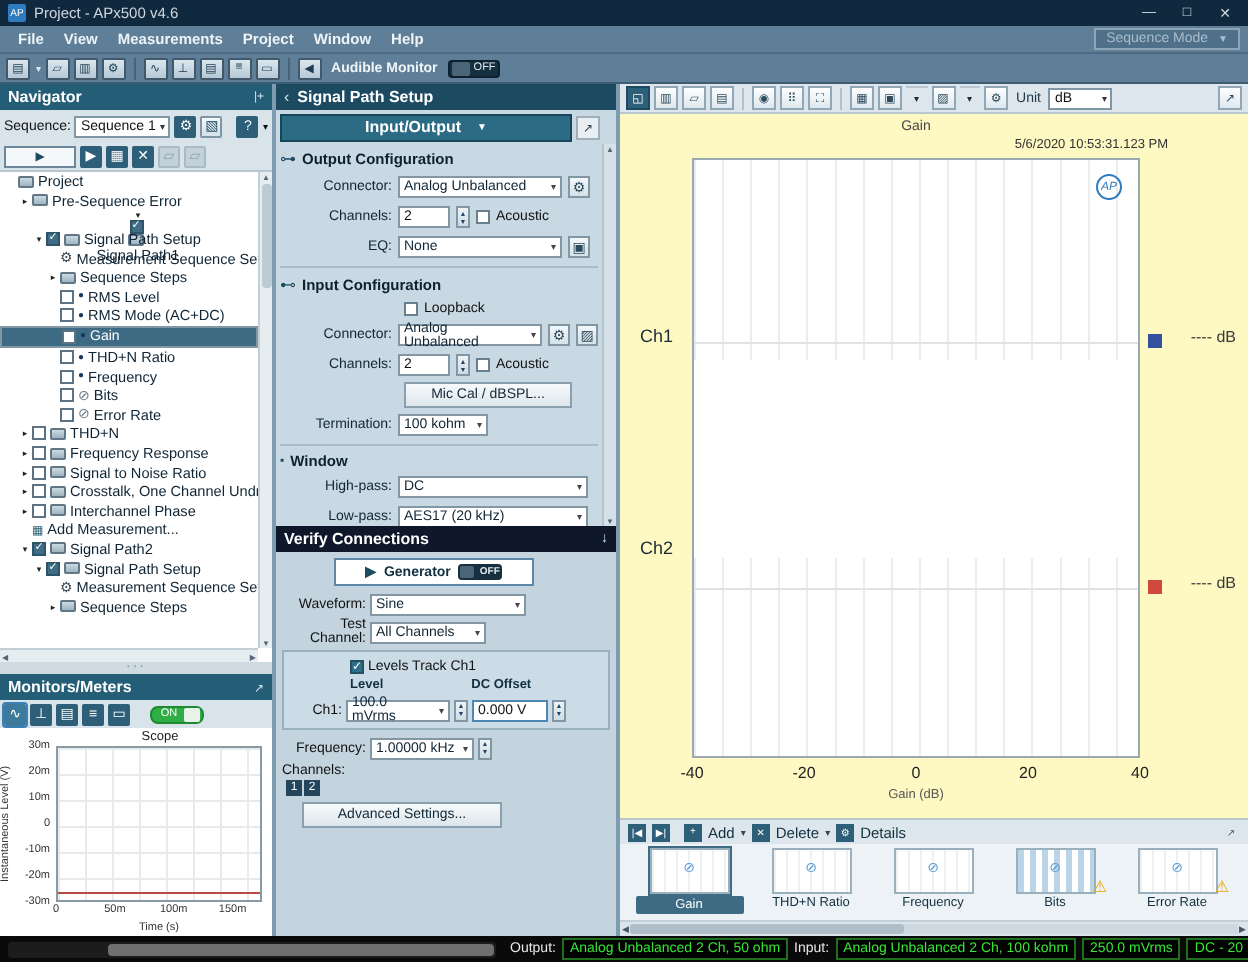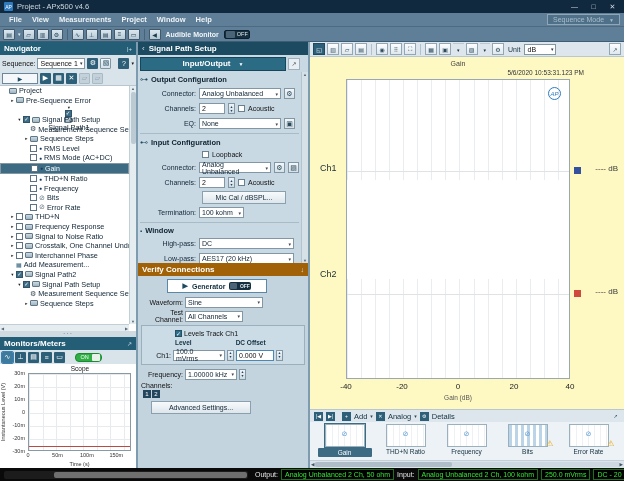--- a/index.html
+++ b/index.html
@@ -91,21 +91,21 @@
 .sel .arr{margin-left:auto;color:#445;font-size:5px;padding-left:3px}
 .w80{width:82px}.w95{width:95px}.w45{width:45px}.w60{width:58px}.w52{width:52px}
 .spin{width:26px;height:11px;background:#fff;border:1px solid #8296a4;display:flex;align-items:center;padding:0 2px;font-size:7px}
 .stepper{width:7px;height:11px;background:linear-gradient(#eef4f7,#cfdbe3);border:1px solid #8296a4;display:flex;flex-direction:column;align-items:center;justify-content:center;font-size:3.5px;color:#246;line-height:4px}
 .gearbtn{width:11px;height:11px;background:linear-gradient(#f2f7fa,#d6e1e8);border:1px solid #8296a4;color:#2b4a5c;font-size:7px;display:flex;align-items:center;justify-content:center;flex:none}
 .chk{width:7px;height:7px;border:1px solid #68808f;background:#fff;flex:none;font-size:6px;line-height:6px;text-align:center;color:#fff}
 .chk.checked{background:#2f6d8c;border-color:#245064}
 .divider{height:1px;background:#a8bcc8;margin:2px 0}
 .btn{background:linear-gradient(#f7fafb,#dde6ec);border:1px solid #8aa0ae;font-size:7px;height:13px;display:inline-flex;align-items:center;justify-content:center;padding:0 6px;color:#102535}
 
-.vc-hdr{height:13px;background:#a16207;color:#fff;font-size:8px;font-weight:bold;display:flex;align-items:center;padding:0 4px;flex:none}
+.vc-hdr{height:13px;background:#0f172a;color:#fff;font-size:8px;font-weight:bold;display:flex;align-items:center;padding:0 4px;flex:none}
 .vc-hdr .hic{margin-left:auto;font-size:7px;font-weight:normal;color:#cfe0ea}
 .vc-body{flex:1;background:#c3d4df;padding:1px 3px;display:flex;flex-direction:column;overflow:hidden;min-height:0}
 .gen-btn{width:100px;height:14px;margin:2px 0 2px 26px;background:#fff;border:1px solid #5b87a8;display:flex;align-items:center;justify-content:center;gap:4px;font-size:7px;font-weight:bold;color:#12303f}
 .gen-btn .ply{color:#1c4a61;font-size:7px}
 .gen-off{width:22px;height:8px;background:#16303f;border-radius:2px;color:#dfe8ee;font-size:5px;display:flex;align-items:center}
 .gen-off .knob{width:7px;height:6px;background:#4a6478;margin:0 1px;border-radius:1px}
 .gen-off .st{flex:1;text-align:center}
 .lv-box{border:1px solid #9ab0bd;background:#cbdce7;padding:2px 3px;margin:2px 0}
 .lv-head{display:flex;font-size:6.5px;font-weight:bold;color:#12303f;padding-left:30px;height:9px}
 .lv-head .c2{margin-left:44px}
@@ -657,21 +657,21 @@
           </div>
         <div class="gxlab">Gain (dB)</div>
       </div>
       <div class="g-nav">
         <div class="n-ic">|◀</div>
         <div class="n-ic">▶|</div>
         <div class="n-ic" style="margin-left:4px">+</div>
         <span>Add</span>
         <span class="arr">▾</span>
         <div class="n-ic">✕</div>
-        <span>Analog</span>
+        <span>Delete</span>
         <span class="arr">▾</span>
         <div class="n-ic">⚙</div>
         <span>Details</span>
         <div class="n-ic" style="margin-left:auto;background:transparent;color:#2d5f78">↗</div>
       </div>
       <div class="thumbs" id="thumbs">
           <div class="thumb selected">
             <div class="t-box">
               <span class="t-g">⊘</span>
             </div>

